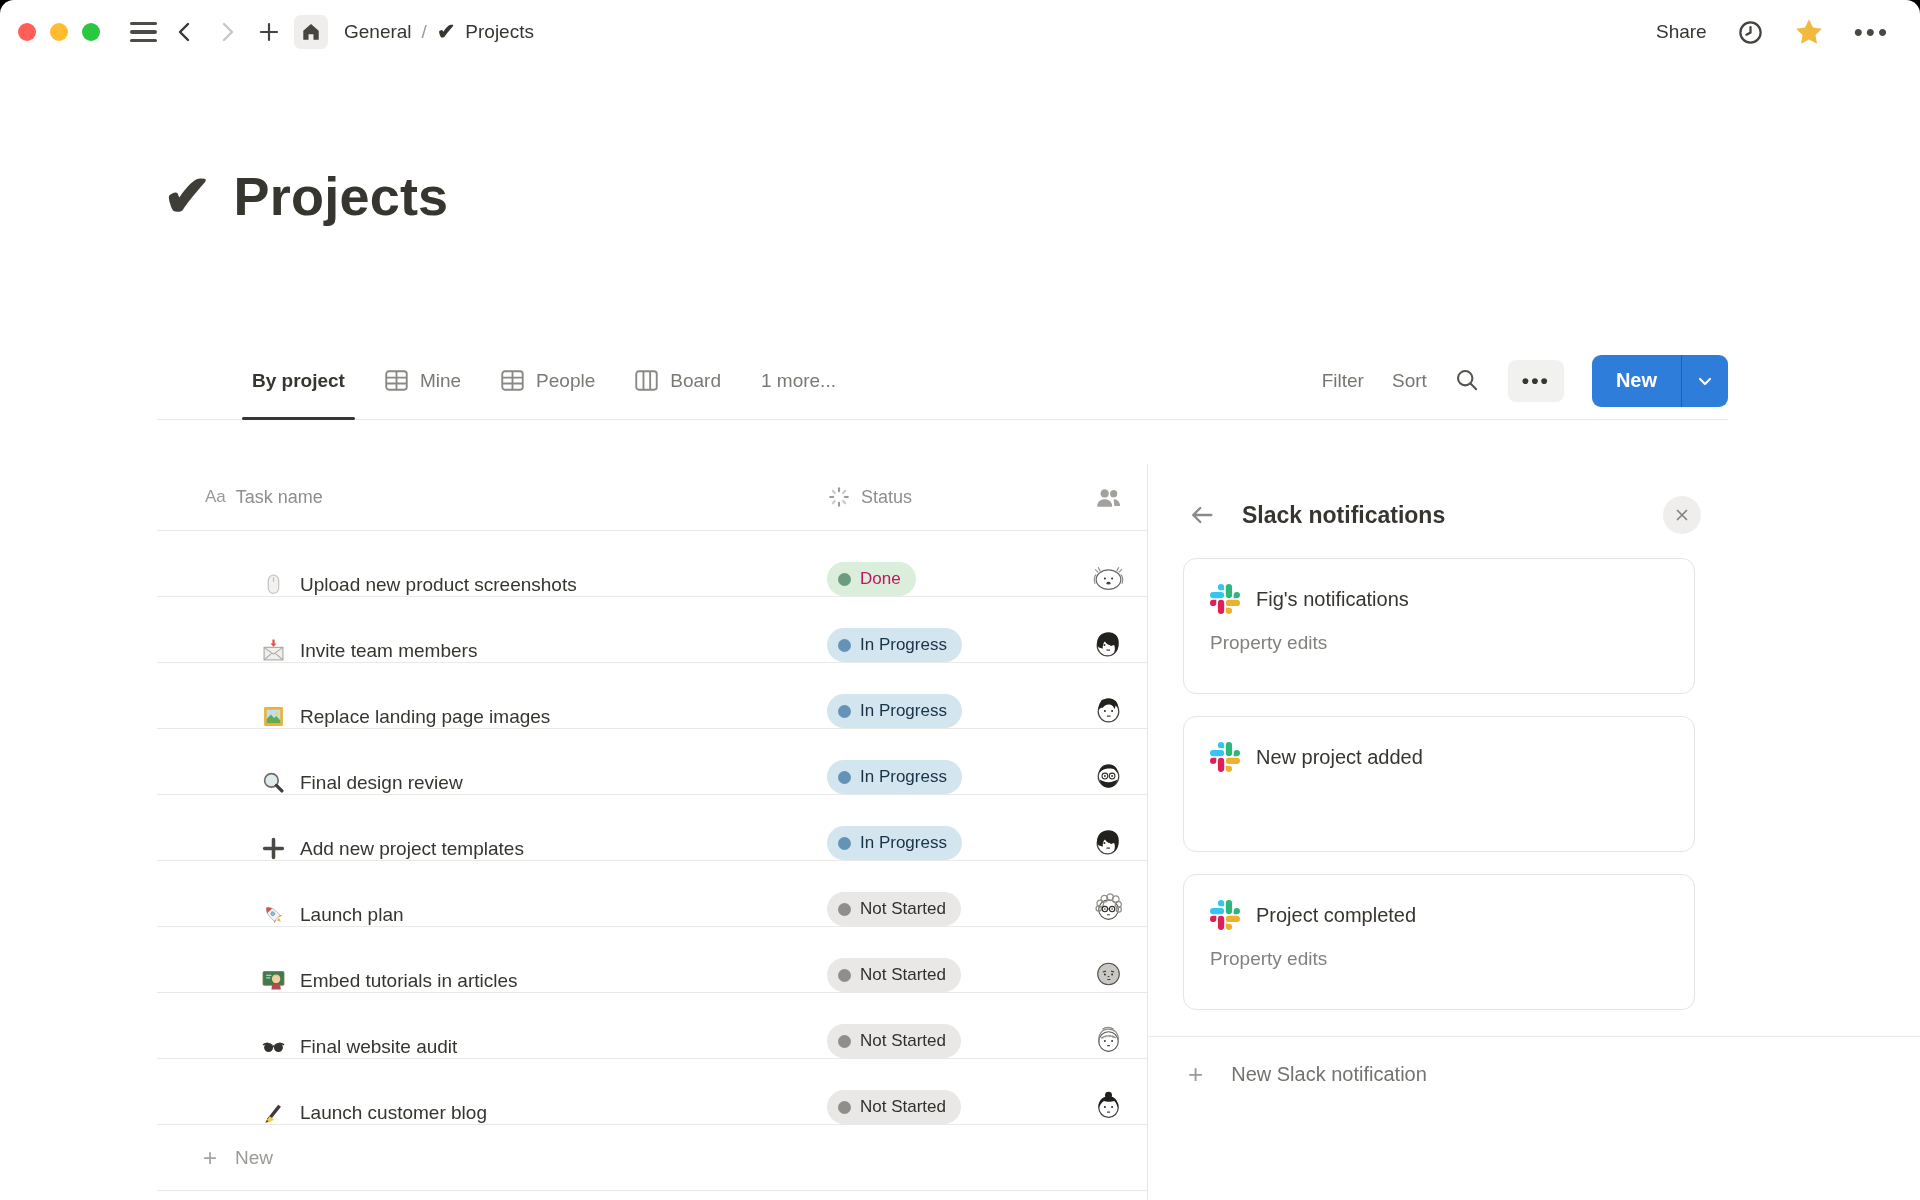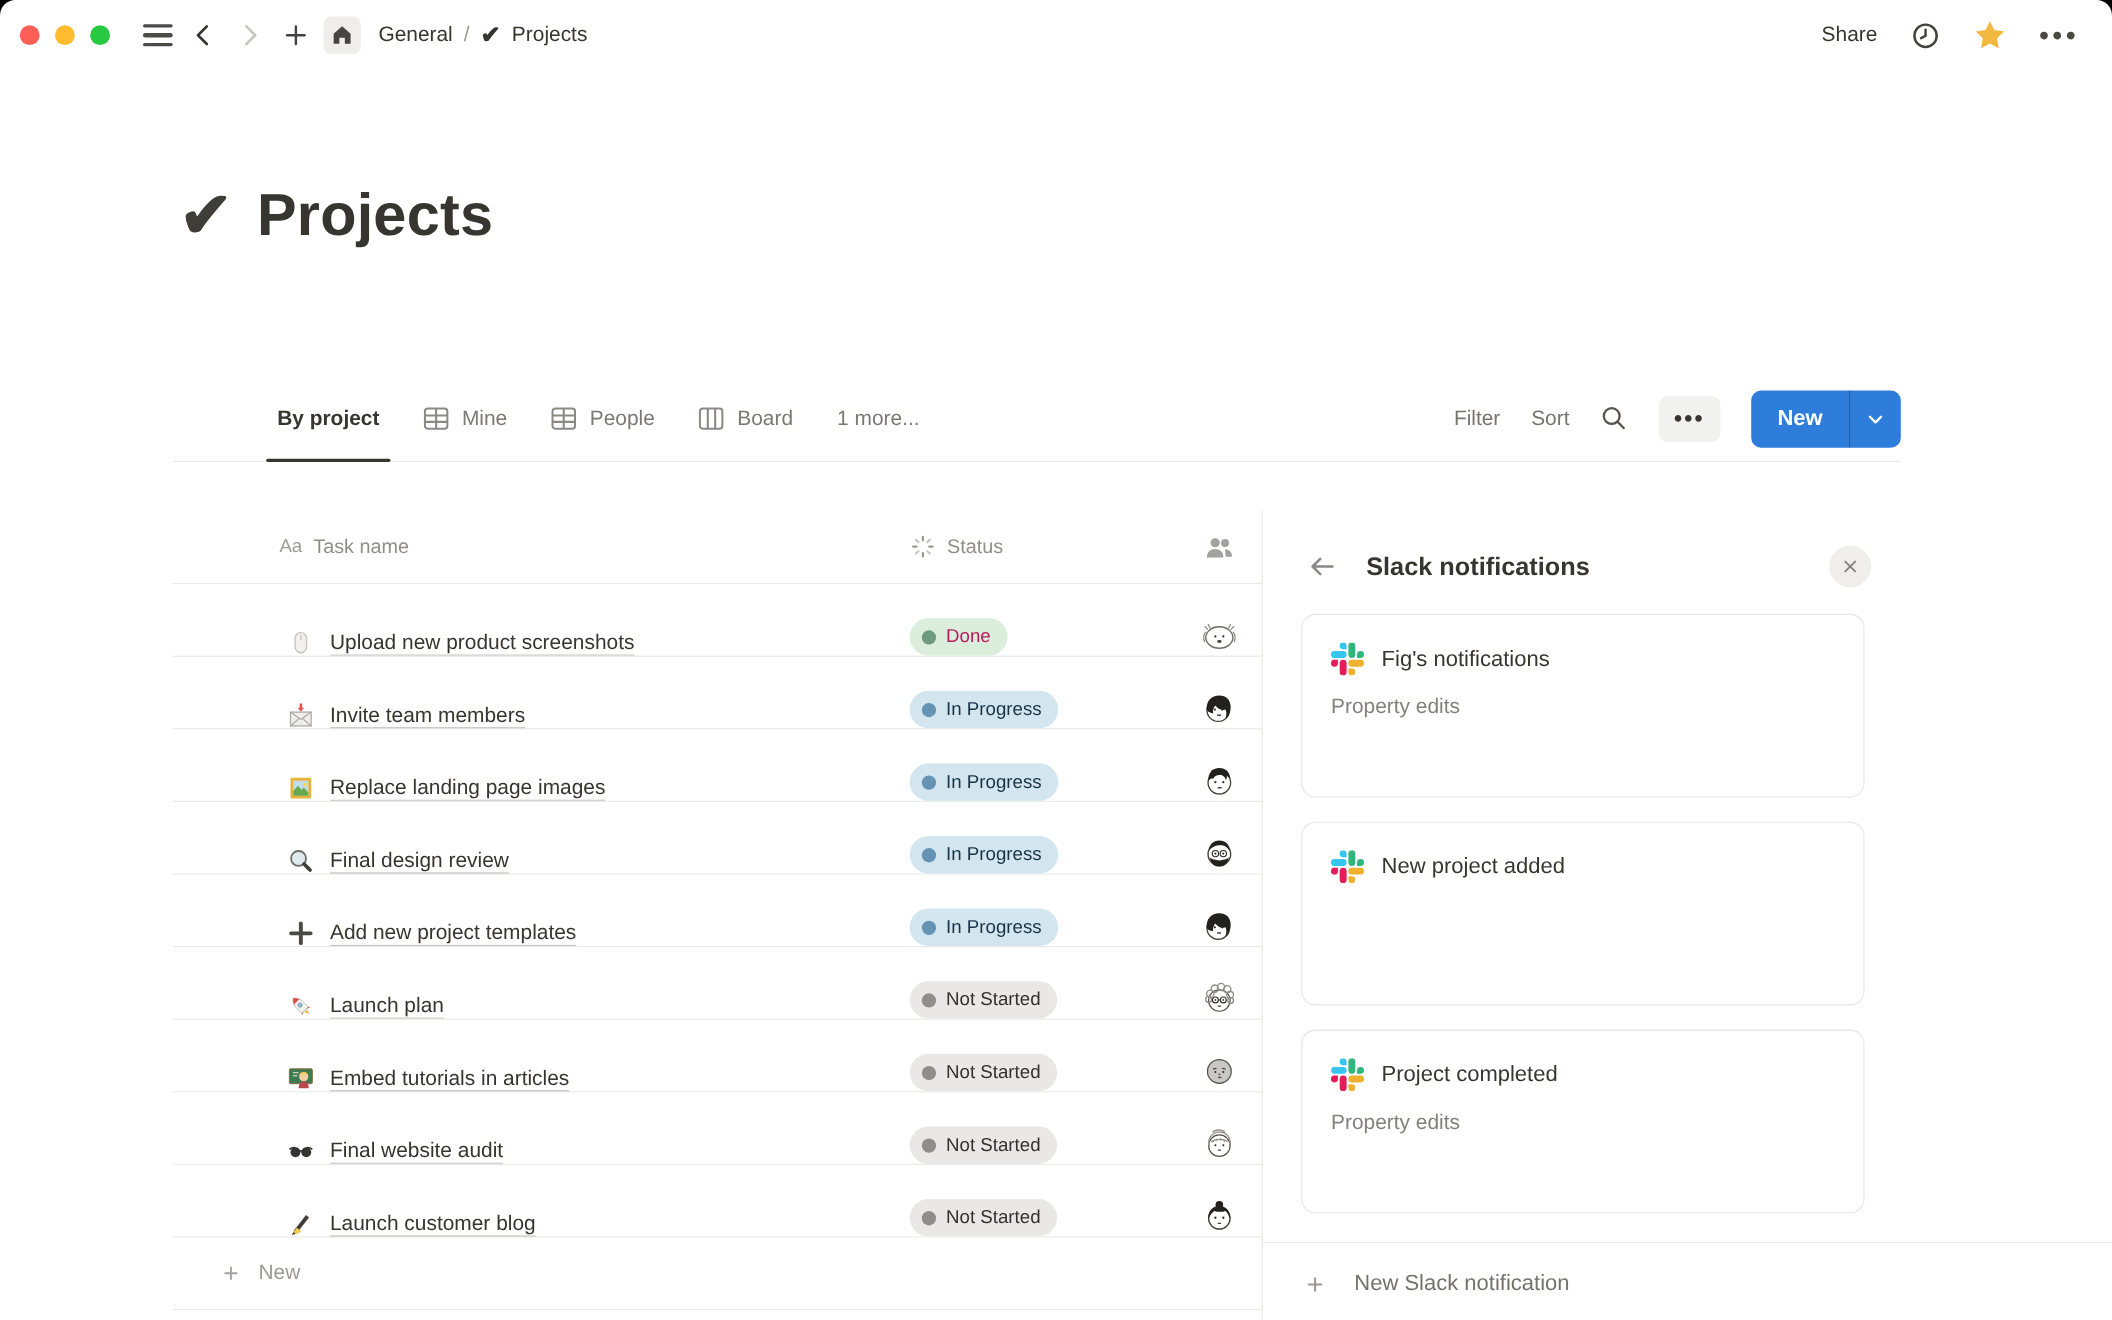--- a/index.html
+++ b/index.html
@@ -51,21 +51,21 @@
   .new-btn .label { display:flex; align-items:center; padding:0 24px; font-size:20px; font-weight:700; }
   .new-btn .divider { width:1px; background:rgba(10,40,80,.35); }
   .new-btn .chev { width:46px; display:flex; align-items:center; justify-content:center; }
 
   
   .content { flex:1; display:flex; min-height:0; }
   .table { width:990px; margin-left:157px; flex:none; }
   .trow, .thead, .newrow { display:flex; align-items:center; border-bottom:1px solid #E9E9E7; }
   .thead { height:67px; color:#8F8E8B; font-size:18px; }
   .trow { height:66px;align-items:flex-end; }
-  .hcell-name { flex:1; display:flex; align-items:center; gap:10px; margin-left:97px; }
+  .hcell-name { flex:1; display:flex; align-items:center; gap:10px; margin-left:48px; }
   .hcell-aa { font-size:17px; color:#9B9A97; }
   .hcell-status { width:243px; flex:none; display:flex; align-items:center; gap:10px; }
   .hcell-people { width:77px; flex:none; display:flex; justify-content:center; }
   .c-icon { width:38px; flex:none; margin-left:105px; display:flex; align-items:center; }
   .c-name { flex:1; overflow:hidden; }
   .task-link { font-size:19px; font-weight:500; color:#37352F; cursor:pointer;
                text-decoration:underline; text-decoration-color:rgba(55,53,47,.28);
                text-decoration-thickness:1.5px; text-underline-offset:4.5px; }
   .c-status { width:243px; flex:none; }
   .badge { display:inline-flex; align-items:center; height:34px; border-radius:17px;
@@ -78,21 +78,21 @@
   .avatar { width:37px; height:37px; border-radius:50%; overflow:hidden; background:#fff; cursor:pointer; }
   .newrow { height:66px; color:#9B9A97; font-size:19px; gap:18px; padding-left:46px; cursor:pointer; }
   .newrow .plus { font-size:24px; color:#A5A49F; line-height:1; }
 
   
   .panel { flex:1; border-left:1px solid #E7E6E4; min-width:0; }
   .panel-header { margin-top:30px; padding-left:40px; height:42px; display:flex; align-items:center; position:relative; }
   .panel-title { font-size:23px; font-weight:700; color:#37352F; margin-left:26px; }
   .close-chip { position:absolute; left:515px; top:2px; width:38px; height:38px; border-radius:50%;
                 background:#EFEEEC; display:flex; align-items:center; justify-content:center; cursor:pointer; }
-  .card { margin:22px 0 0 35px; width:512px; height:167px; border:1px solid #E6E5E3;
+  .card { margin:22px 0 0 35px; width:512px; height:136px; border:1px solid #E6E5E3;
           border-radius:13px; padding:25px 26px; cursor:pointer; background:#fff; }
   .card:first-of-type { margin-top:32px; }
   .card-top { display:flex; align-items:center; gap:16px; }
   .card-title { font-size:20px; font-weight:500; color:#37352F; }
   .card-sub { margin-top:18px; font-size:19px; color:#82817D; }
   .panel-div { margin-top:26px; height:1px; background:#E9E9E7; }
   .panel-new { margin:24px 0 0 40px; display:flex; align-items:center; gap:28px; cursor:pointer; }
   .panel-new .plus-ic { font-size:26px; color:#9B9A97; line-height:1; }
   .panel-new .lbl { font-size:20px; color:#73726E; }
 

